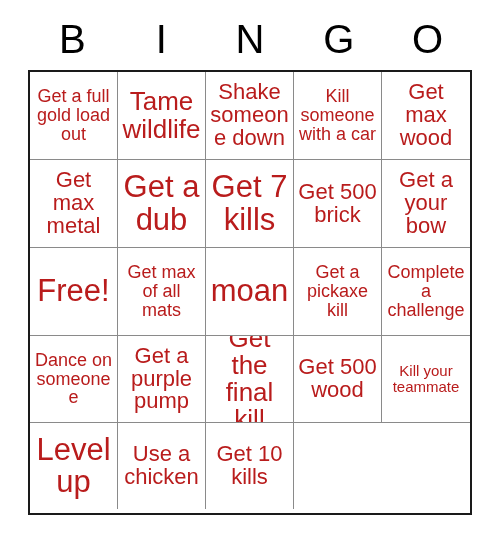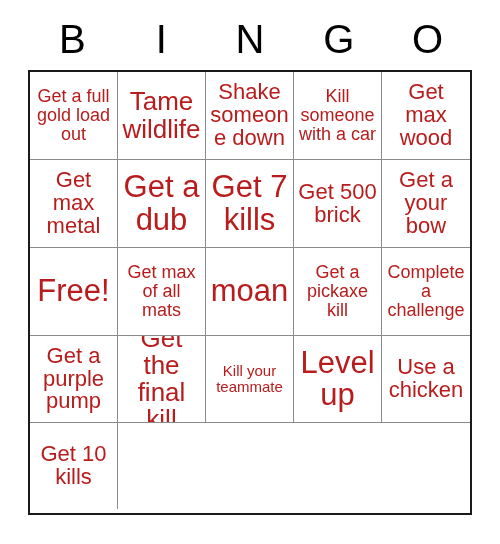--- a/index.html
+++ b/index.html
@@ -147,26 +147,32 @@
         <span class="cell-text sz-xl">moan</span>
       </div>
     <div class="bingo-cell">
         <span class="cell-text sz-sm">Get a pickaxe kill</span>
       </div>
 
     <div class="bingo-cell">
         <span class="cell-text sz-sm">Complete a challenge</span>
       </div>
     <div class="bingo-cell">
+        <span class="cell-text sz-sm">Dance on someone e</span>
+      </div>
+    <div class="bingo-cell">
         <span class="cell-text sz-md">Get a purple pump</span>
       </div>
     <div class="bingo-cell">
         <span class="cell-text sz-lg">Get the final kill</span>
       </div>
 
+    <div class="bingo-cell">
+        <span class="cell-text sz-md">Get 500 wood</span>
+      </div>
     <div class="bingo-cell">
         <span class="cell-text sz-xs">Kill your teammate</span>
       </div>
     <div class="bingo-cell">
         <span class="cell-text sz-xl">Level up</span>
       </div>
     <div class="bingo-cell">
         <span class="cell-text sz-md">Use a chicken</span>
       </div>
     <div class="bingo-cell">

